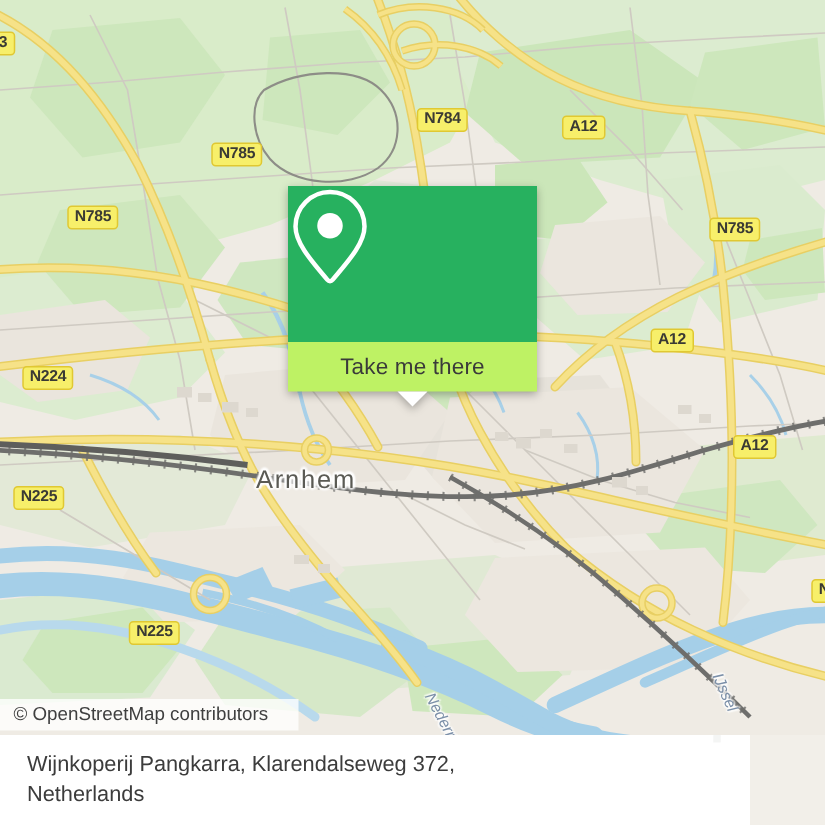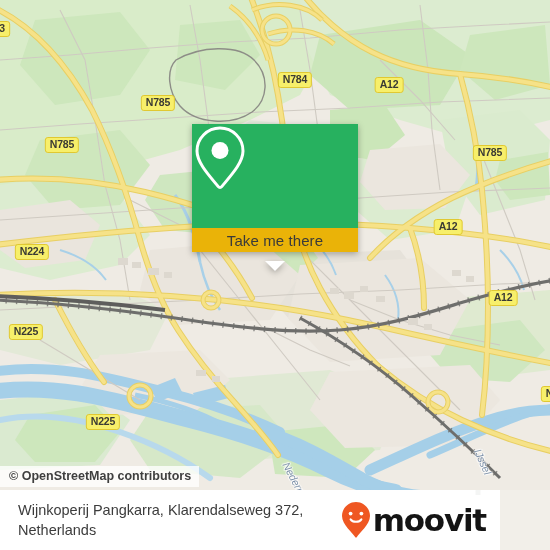--- a/index.html
+++ b/index.html
@@ -72,45 +72,44 @@
     left:192px; top:124px;
     width:166px;
     filter:drop-shadow(0 2px 3px rgba(0,0,0,.30));
   }
   .card-top{
     background:#27b15f;
     height:104px;
     display:flex; align-items:center; justify-content:center;
   }
   .card-bottom{
-    background:#eab308;
-    height:24px;
+    background:#bef264;
+    height:33px;
     display:flex; align-items:center; justify-content:center;
   }
   .card-bottom span{
     color:#3a3a3a; font-size:15px; letter-spacing:.1px;
   }
   .card-tail{
     position:absolute; left:50%; top:137px;
     width:0;height:0;
     transform:translateX(-50%);
     border-left:10px solid transparent;
     border-right:10px solid transparent;
     border-top:10px solid #fff;
   }
 
   
   .attribution{
     position:absolute; left:0; top:466px;
     background:rgba(255,255,255,.78);
-    padding:3px 8px 4px 9px;
+    padding:3px 20px 4px 9px;
     font-size:12.5px;
     color:#3f3f3f;
     white-space:nowrap;
-    font-weight:bold;
   }
 
   
   .footer{
     position:absolute; left:0; top:490px; width:500px; height:60px;
     background:#ffffff;
     overflow:hidden;
   }
   .footer-wm{ position:absolute; left:0; top:-490px; opacity:.10; }
   .footer-inner{
@@ -308,20 +307,21 @@
     <div class="shield" style="left:389px;top:85px;">A12</div>
     <div class="shield" style="left:62px; top:145px;">N785</div>
     <div class="shield" style="left:490px;top:153px;">N785</div>
     <div class="shield" style="left:32px; top:252px;">N224</div>
     <div class="shield" style="left:448px;top:227px;">A12</div>
     <div class="shield" style="left:503px;top:298px;">A12</div>
     <div class="shield" style="left:26px; top:332px;">N225</div>
     <div class="shield" style="left:103px;top:422px;">N225</div>
     <div class="shield" style="left:512px;top:394px;margin-left:46px;">N325</div>
 
+    <div class="placelabel" style="left:204px;top:320px;">Arnhem</div>
     <div class="riverlabel" style="left:291px;top:460px;transform:rotate(62deg);transform-origin:left top;">Nederrijn</div>
     <div class="riverlabel" style="left:483px;top:447px;transform:rotate(66deg);transform-origin:left top;">IJssel</div>
 
     <div class="card">
       <div class="card-top">
         <svg width="56" height="68" viewBox="0 0 56 68">
           <path d="M28 4 C15.3 4 5 14.3 5 27 C5 39 18 52.5 26.3 62.6 C27.2 63.7 28.8 63.7 29.7 62.6 C38 52.5 51 39 51 27 C51 14.3 40.7 4 28 4 Z" fill="none" stroke="#ffffff" stroke-width="3"></path>
           <circle cx="28" cy="26.5" r="8.5" fill="#ffffff"></circle>
         </svg>
       </div>
@@ -342,25 +342,16 @@
         <path d="M290,200 C296,232 306,262 320,288 C336,318 356,344 378,366"></path>
         <path d="M488,305 C488,345 486,382 482,415 C480,445 478,470 478,495"></path>
         <path d="M378,366 C404,388 432,406 462,420 C494,435 525,445 555,452"></path>
         <path d="M-5,392 C60,382 120,402 190,420 C245,434 290,450 330,470"></path>
         <path d="M55,300 C70,330 86,358 104,382 C120,404 136,424 150,446"></path>
         <path d="M424,308 C426,340 428,372 430,404"></path>
       </g>
     </svg>
     <div class="footer-inner">
       <div class="footer-title">Wijnkoperij Pangkarra, Klarendalseweg 372, Netherlands</div>
-      <div class="logo">
-        <svg width="30" height="38" viewBox="0 0 30 38">
-          <path d="M15 1 C7.3 1 1 7.3 1 15 C1 23.8 12.3 32.5 14.1 35.9 C14.5 36.6 15.5 36.6 15.9 35.9 C17.7 32.5 29 23.8 29 15 C29 7.3 22.7 1 15 1 Z" fill="#ef5722"></path>
-          <circle cx="9.6" cy="12.6" r="1.9" fill="#ffffff"></circle>
-          <circle cx="20.4" cy="12.6" r="1.9" fill="#ffffff"></circle>
-          <path d="M9.6 18.4 C11.6 21.6 18.4 21.6 20.4 18.4" fill="none" stroke="#ffffff" stroke-width="2" stroke-linecap="round"></path>
-        </svg>
-        <span class="logo-word">moovit</span>
-      </div>
     </div>
   </div>
 
 </div>
 
 </body></html>

